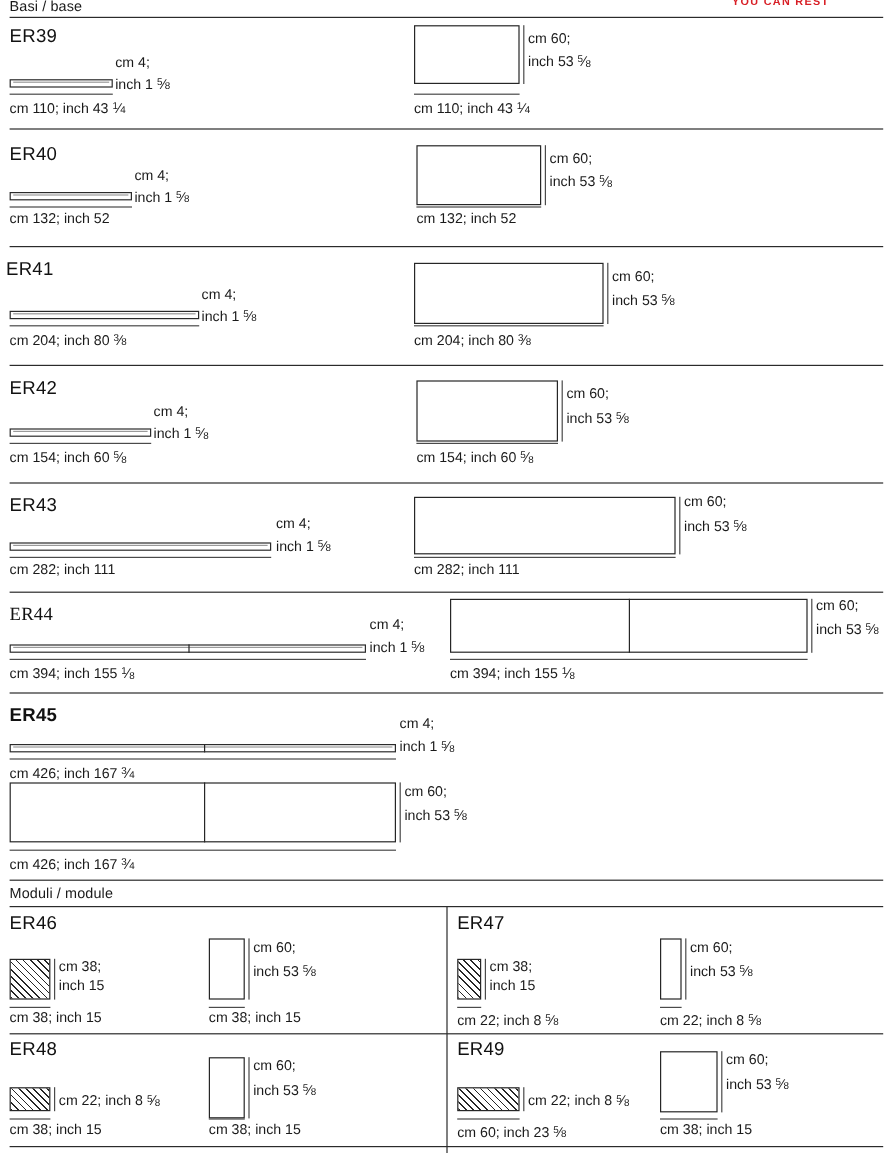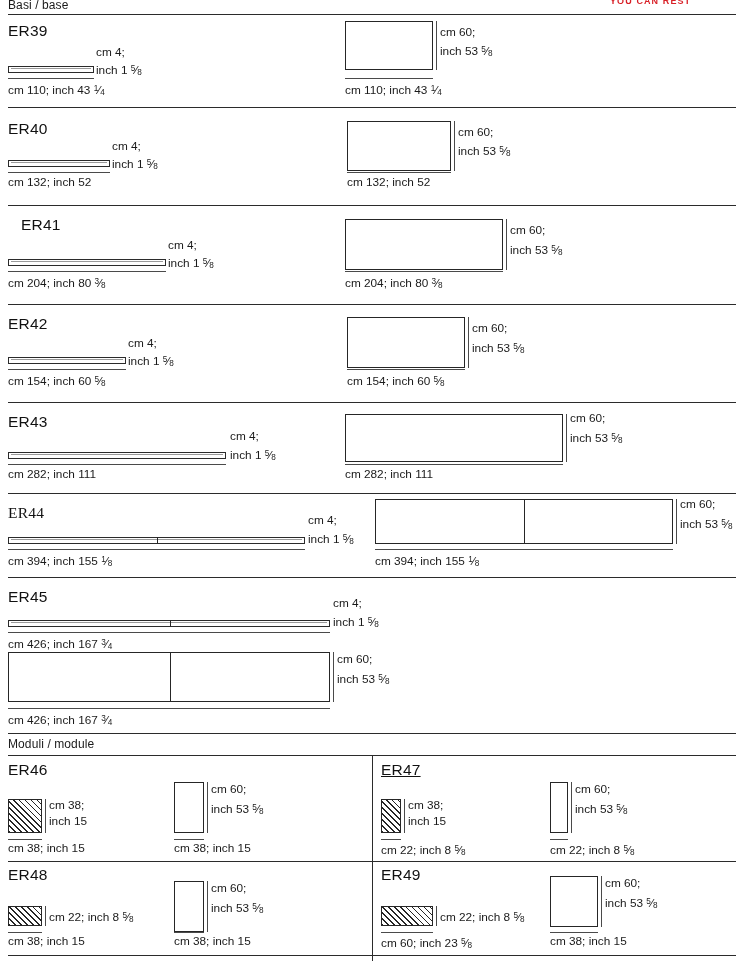--- a/index.html
+++ b/index.html
@@ -151,21 +151,21 @@
 
   <div class="box" style="left:347px;top:121px;width:104px;height:50px;"></div>
   <div class="measure-v" style="left:454px;top:121px;height:50px;"></div>
   <div class="dim" style="left:458px;top:125px;">cm 60;</div>
   <div class="dim" style="left:458px;top:142px;"><span class="fr"><span>inch 53</span>&nbsp;<sup>5</sup><span class="sl">⁄</span><sub>8</sub></span></div>
   <div class="measure-h" style="left:347px;top:172px;width:104px;"></div>
   <div class="dim" style="left:347px;top:175px;">cm 132; inch 52</div>
 
   <div class="hrule" style="top:205px;"></div>
 
-  <div class="code" style="left:21px;top:216px;">ER41</div>
+  <div class="code" style="left:5px;top:216px;">ER41</div>
   <div class="dim" style="left:168px;top:238px;">cm 4;</div>
   <div class="dim" style="left:168px;top:254px;"><span class="fr"><span>inch 1</span>&nbsp;<sup>5</sup><span class="sl">⁄</span><sub>8</sub></span></div>
   <div class="slab" style="left:8px;top:259px;width:158px;height:7px;">
       <div class="slab-inner"></div>
     </div>
   <div class="measure-h" style="left:8px;top:271px;width:158px;"></div>
   <div class="dim" style="left:8px;top:274px;"><span class="fr"><span>cm 204; inch 80</span>&nbsp;<sup>3</sup><span class="sl">⁄</span><sub>8</sub></span></div>
 
   <div class="box" style="left:345px;top:219px;width:158px;height:51px;"></div>
   <div class="measure-v" style="left:506px;top:219px;height:51px;"></div>
@@ -225,21 +225,21 @@
   <div class="box" style="left:375px;top:499px;width:298px;height:45px;"></div>
   <div class="split" style="left:524px;top:499px;height:45px;"></div>
   <div class="measure-v" style="left:676px;top:499px;height:45px;"></div>
   <div class="dim" style="left:680px;top:497px;">cm 60;</div>
   <div class="dim" style="left:680px;top:515px;"><span class="fr"><span>inch 53</span>&nbsp;<sup>5</sup><span class="sl">⁄</span><sub>8</sub></span></div>
   <div class="measure-h" style="left:375px;top:549px;width:298px;"></div>
   <div class="dim" style="left:375px;top:552px;"><span class="fr"><span>cm 394; inch 155</span>&nbsp;<sup>1</sup><span class="sl">⁄</span><sub>8</sub></span></div>
 
   <div class="hrule" style="top:577px;"></div>
 
-  <div class="code" style="left:8px;top:588px;">ER45</div>
+  <div class="code" style="left:8px;top:588px;font-weight:bold;">ER45</div>
   <div class="dim" style="left:333px;top:596px;">cm 4;</div>
   <div class="dim" style="left:333px;top:613px;"><span class="fr"><span>inch 1</span>&nbsp;<sup>5</sup><span class="sl">⁄</span><sub>8</sub></span></div>
   <div class="slab" style="left:8px;top:620px;width:322px;height:7px;">
       <div class="slab-inner"></div>
     </div>
   <div class="split" style="left:170px;top:620px;height:7px;"></div>
   <div class="measure-h" style="left:8px;top:632px;width:322px;"></div>
   <div class="dim" style="left:8px;top:635px;"><span class="fr"><span>cm 426; inch 167</span>&nbsp;<sup>3</sup><span class="sl">⁄</span><sub>4</sub></span></div>
 
   <div class="box" style="left:8px;top:652px;width:322px;height:50px;"></div>
@@ -265,21 +265,21 @@
   <div class="measure-h" style="left:8px;top:839px;width:34px;"></div>
   <div class="dim" style="left:8px;top:841px;">cm 38; inch 15</div>
 
   <div class="box" style="left:174px;top:782px;width:30px;height:51px;"></div>
   <div class="measure-v" style="left:207px;top:782px;height:51px;"></div>
   <div class="dim" style="left:211px;top:782px;">cm 60;</div>
   <div class="dim" style="left:211px;top:800px;"><span class="fr"><span>inch 53</span>&nbsp;<sup>5</sup><span class="sl">⁄</span><sub>8</sub></span></div>
   <div class="measure-h" style="left:174px;top:839px;width:30px;"></div>
   <div class="dim" style="left:174px;top:841px;">cm 38; inch 15</div>
 
-  <div class="code" style="left:381px;top:761px;text-decoration:underline;">ER47</div>
+  <div class="code" style="left:381px;top:761px;">ER47</div>
   <div class="hatch" style="left:381px;top:799px;width:20px;height:34px;"></div>
   <div class="measure-v" style="left:404px;top:799px;height:34px;"></div>
   <div class="dim" style="left:408px;top:798px;">cm 38;</div>
   <div class="dim" style="left:408px;top:814px;">inch 15</div>
   <div class="measure-h" style="left:381px;top:839px;width:20px;"></div>
   <div class="dim" style="left:381px;top:841px;"><span class="fr"><span>cm 22; inch 8</span>&nbsp;<sup>5</sup><span class="sl">⁄</span><sub>8</sub></span></div>
 
   <div class="box" style="left:550px;top:782px;width:18px;height:51px;"></div>
   <div class="measure-v" style="left:571px;top:782px;height:51px;"></div>
   <div class="dim" style="left:575px;top:782px;">cm 60;</div>

